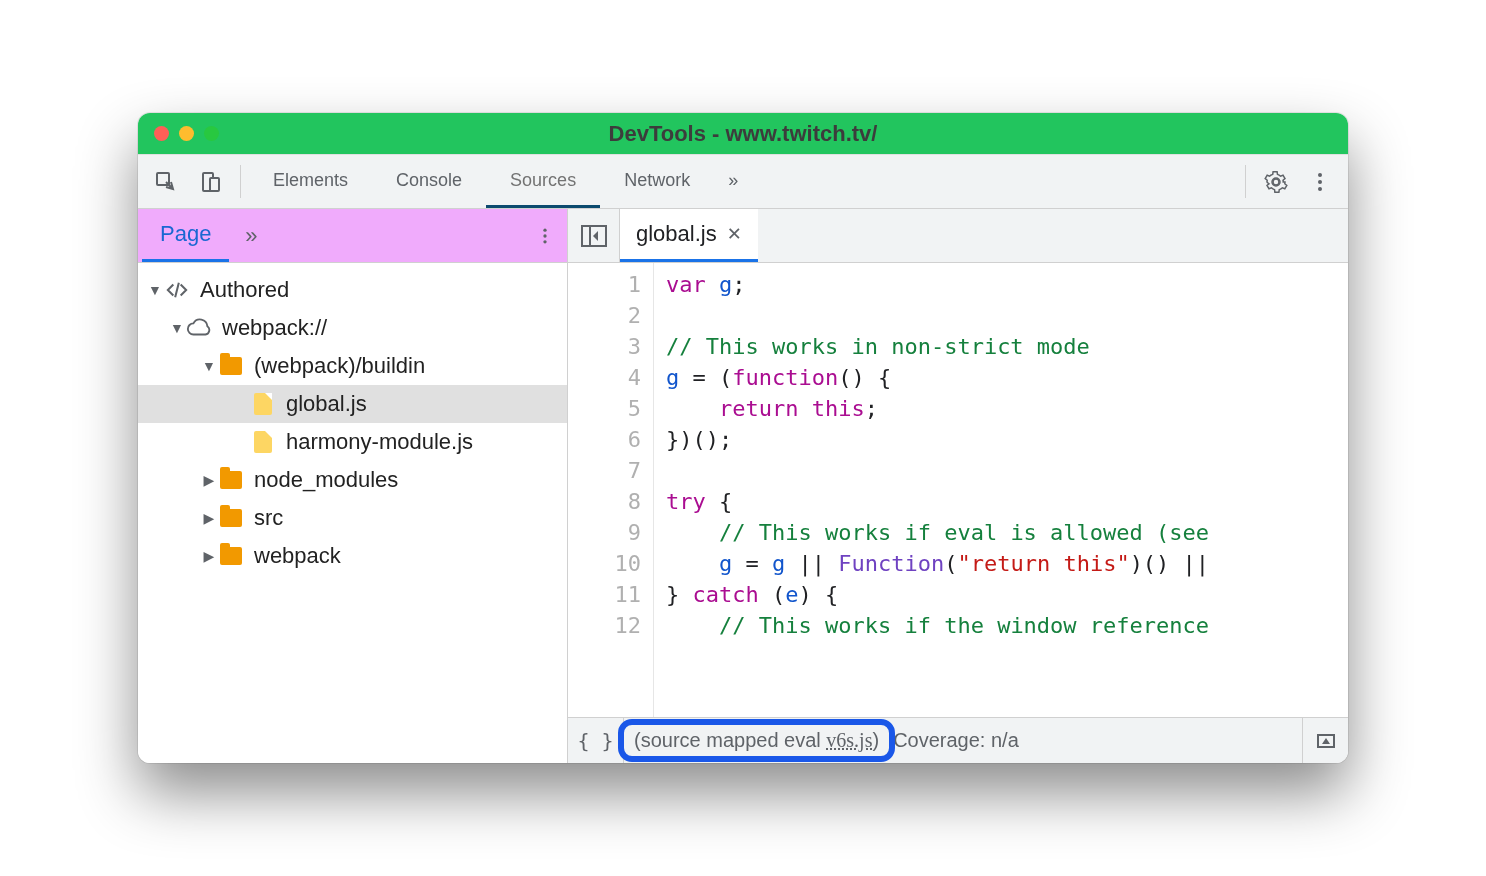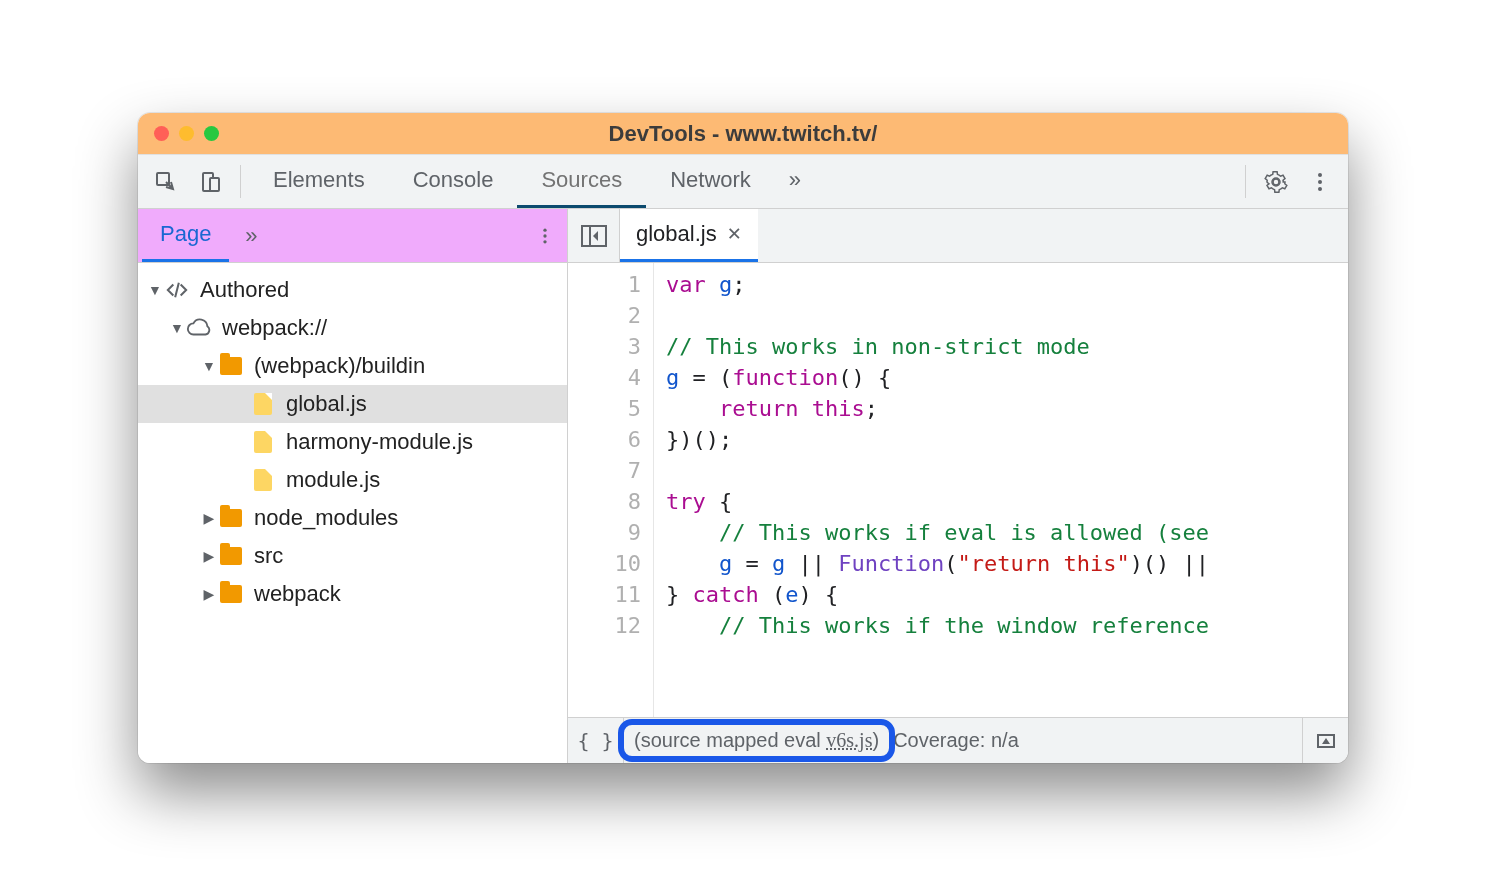--- a/index.html
+++ b/index.html
@@ -15,21 +15,21 @@
     overflow: hidden;
     display: flex;
     flex-direction: column;
     font-size: 22px;
     color: #202124;
   }
 
   
   .titlebar {
     height: 42px;
-    background: #fdba74;
+    background: #22c55e;
     display: flex;
     align-items: center;
     padding: 0 16px;
     border-bottom: 1px solid #e0e0e0;
     position: relative;
   }
   .traffic { display: flex; gap: 10px; }
   .traffic span { width: 15px; height: 15px; border-radius: 50%; display: inline-block; }
   .tl-close { background: #ff5f57; }
   .tl-min   { background: #febc2e; }
@@ -48,21 +48,21 @@
     background: #f1f3f4;
     padding: 0 6px;
   }
   .main-tabs .iconbtn {
     width: 44px; display: flex; align-items: center; justify-content: center;
     color: #5f6368; cursor: pointer;
   }
   .main-tabs .divider { width: 1px; background: #d0d0d0; margin: 10px 8px; }
   .main-tabs .tab {
     padding: 0 24px; display: flex; align-items: center;
-    color: #5f6368; font-size: 22px; cursor: pointer;
+    color: #5f6368; font-size: 18px; cursor: pointer;
     border-bottom: 3px solid transparent;
   }
   .main-tabs .tab.sel    { color: #737373; border-bottom: 3px solid #0c4a6e; }
   .main-tabs .spacer { flex: 1; }
 
   
   .content { flex: 1; display: flex; min-height: 0; }
 
   
   .sidebar {
@@ -279,27 +279,20 @@
               <span class="file"></span>
             </span>
           <span>global.js</span>
         </div>
         <div class="tree-row indent3">
           <span class="arrow"></span>
           <span class="ico">
               <span class="file"></span>
             </span>
           <span>harmony-module.js</span>
-        </div>
-        <div class="tree-row indent3">
-          <span class="arrow"></span>
-          <span class="ico">
-              <span class="file"></span>
-            </span>
-          <span>module.js</span>
         </div>
         <div class="tree-row indent2">
           <span class="arrow">▶</span>
           <span class="ico">
               <span class="folder"></span>
             </span>
           <span>node_modules</span>
         </div>
         <div class="tree-row indent2">
           <span class="arrow">▶</span>

